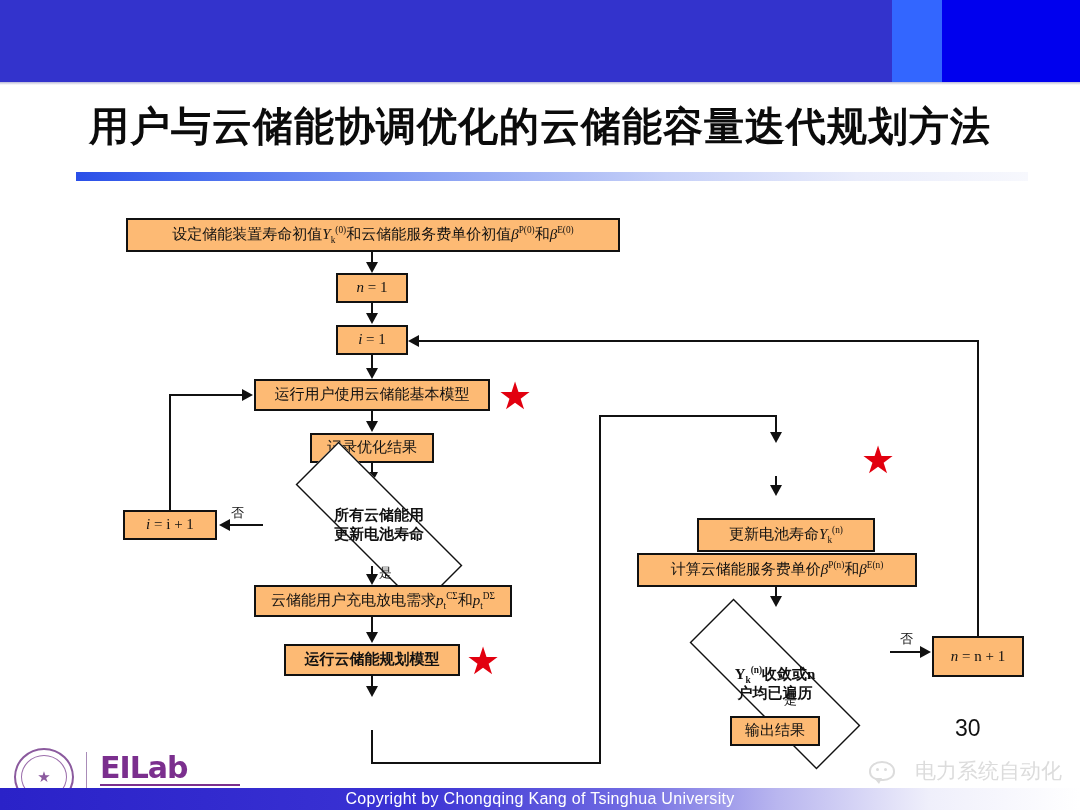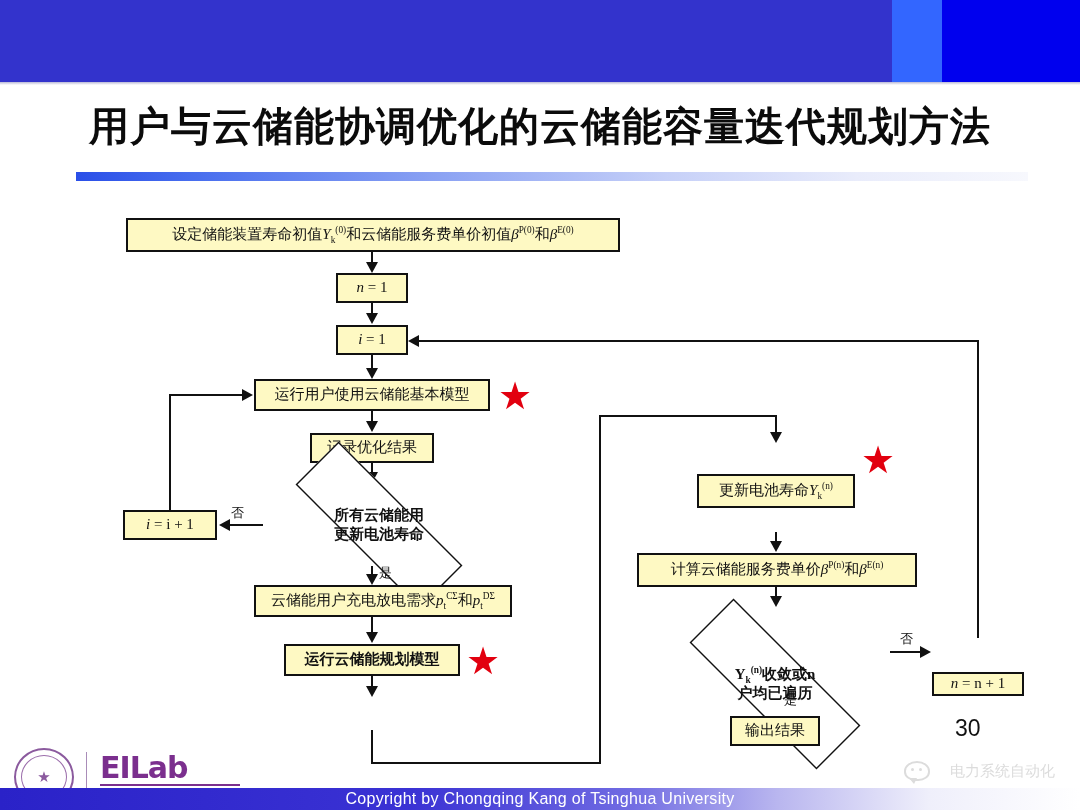--- a/index.html
+++ b/index.html
@@ -31,21 +31,21 @@
   .title-rule{
     position:absolute;left:76px;top:172px;width:952px;height:9px;
     background:linear-gradient(to right,#2a4fe8 0%,#476dee 12%,#8ba2f3 38%,#c6d0f8 62%,#e9ecfb 82%,#f7f8fd 100%);
   }
 
   
   .chart{position:absolute;left:0;top:0;width:1080px;height:810px;}
   .node{
     position:absolute;
     border:2px solid #111;
-    background:#fef9c3;
+    background:#fdba74;
     box-sizing:border-box;
     display:flex;align-items:center;justify-content:center;
     font-family:"Liberation Serif","DejaVu Serif",serif;
     font-size:15px;color:#111;
     text-align:center;
     line-height:1.15;
     white-space:nowrap;
     z-index:4;
   }
   .node .mi{font-style:italic;font-family:"Liberation Serif",serif;}
@@ -124,24 +124,24 @@
     font-family:"Liberation Sans","DejaVu Sans",sans-serif;
     font-size:8.5px;color:#6f2f84;font-weight:700;line-height:10px;
     text-align:center;border-top:2px solid #7b2f8e;padding-top:1px;
   }
   .eilab .sub-cn{
     font-family:"DejaVu Sans","Liberation Sans",sans-serif;
     font-size:8px;color:#7b2f8e;text-align:right;line-height:10px;
   }
 
   .watermark{
-    position:absolute;right:25px;top:756px;height:30px;
+    position:absolute;right:18px;top:756px;height:30px;
     display:flex;align-items:center;gap:20px;
     font-family:"DejaVu Sans","Liberation Sans",sans-serif;
-    font-size:15px;color:#dcdcdc;white-space:nowrap;
+    font-size:21px;color:#dcdcdc;white-space:nowrap;
   }
   .wechat-icon{
     width:26px;height:20px;border:2px solid #dcdcdc;border-radius:50% 50% 45% 45%;
     position:relative;box-sizing:border-box;
   }
   .wechat-icon:after{
     content:"";position:absolute;left:3px;bottom:-5px;
     border-left:5px solid transparent;border-right:3px solid transparent;
     border-top:6px solid #dcdcdc;
   }
@@ -209,40 +209,40 @@
         <span>云储能用户充电放电需求</span><span class="mi">p</span><sub>t</sub><sup>CΣ</sup><span>和</span><span class="mi">p</span><sub>t</sub><sup>DΣ</sup>
       </span>
     </div>
 
     <div class="node" style="left:284px;top:644px;width:176px;height:32px;font-weight:bold;">
       <span>运行云储能规划模型</span>
     </div>
 
 
 
-    <div class="node" style="left:697px;top:474px;width:158px;height:34px;">
+    <div class="node" style="left:697px;top:518px;width:178px;height:34px;">
       <span>
         <span>更新电池寿命</span><span class="mi">Y</span><sub>k</sub><sup>(n)</sup>
       </span>
     </div>
 
     <div class="node" style="left:637px;top:553px;width:280px;height:34px;">
       <span>
         <span>计算云储能服务费单价</span><span class="mi">β</span><sup>P(n)</sup><span>和</span><span class="mi">β</span><sup>E(n)</sup>
       </span>
     </div>
 
     <div class="diamond" style="left:648px;top:640px;width:254px;height:88px;">
       <div class="dshape"></div>
       <div class="dtext">
         <span class="mi">Y</span><sub>k</sub><sup>(n)</sup><span>收敛或</span><span class="mi">n</span><br><span>户均已遍历</span>
       </div>
     </div>
 
-    <div class="node" style="left:932px;top:672px;width:92px;height:24px;">
+    <div class="node" style="left:932px;top:636px;width:92px;height:41px;">
       <span><span class="mi">n</span><span> = n + 1</span></span>
     </div>
 
     <div class="node" style="left:730px;top:716px;width:90px;height:30px;">
       <span>输出结果</span>
     </div>
 
     <div class="ln lnv" style="left:371px;top:252px;height:12px;"></div>
     <div class="arrow-d" style="left:366px;top:262px;"></div>
 

